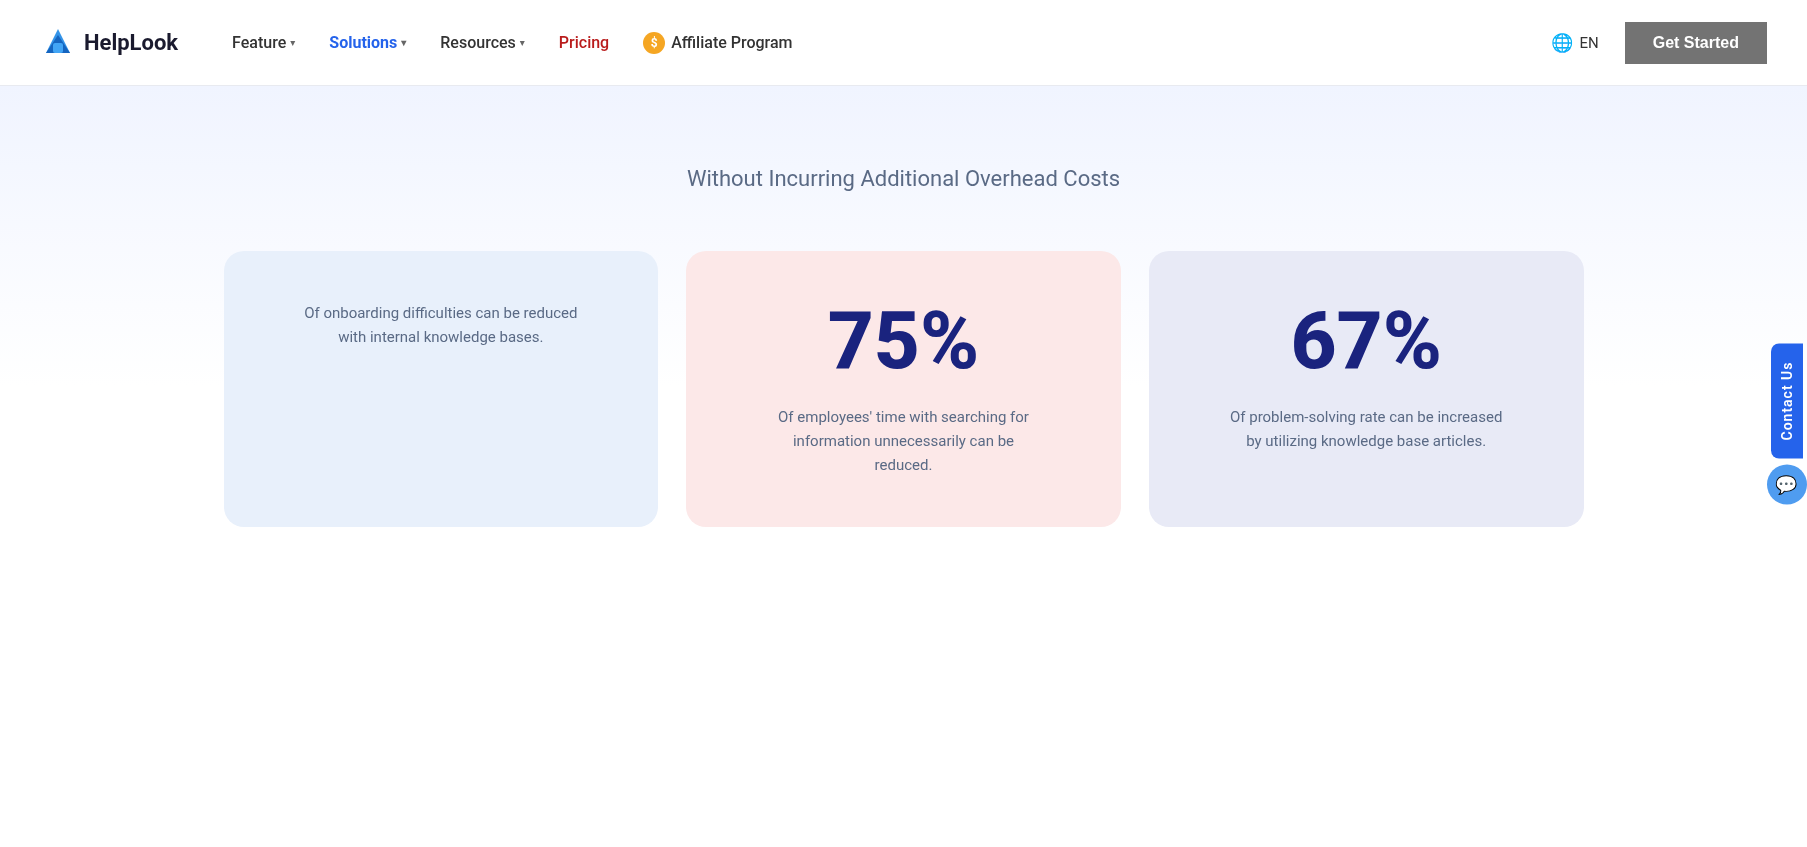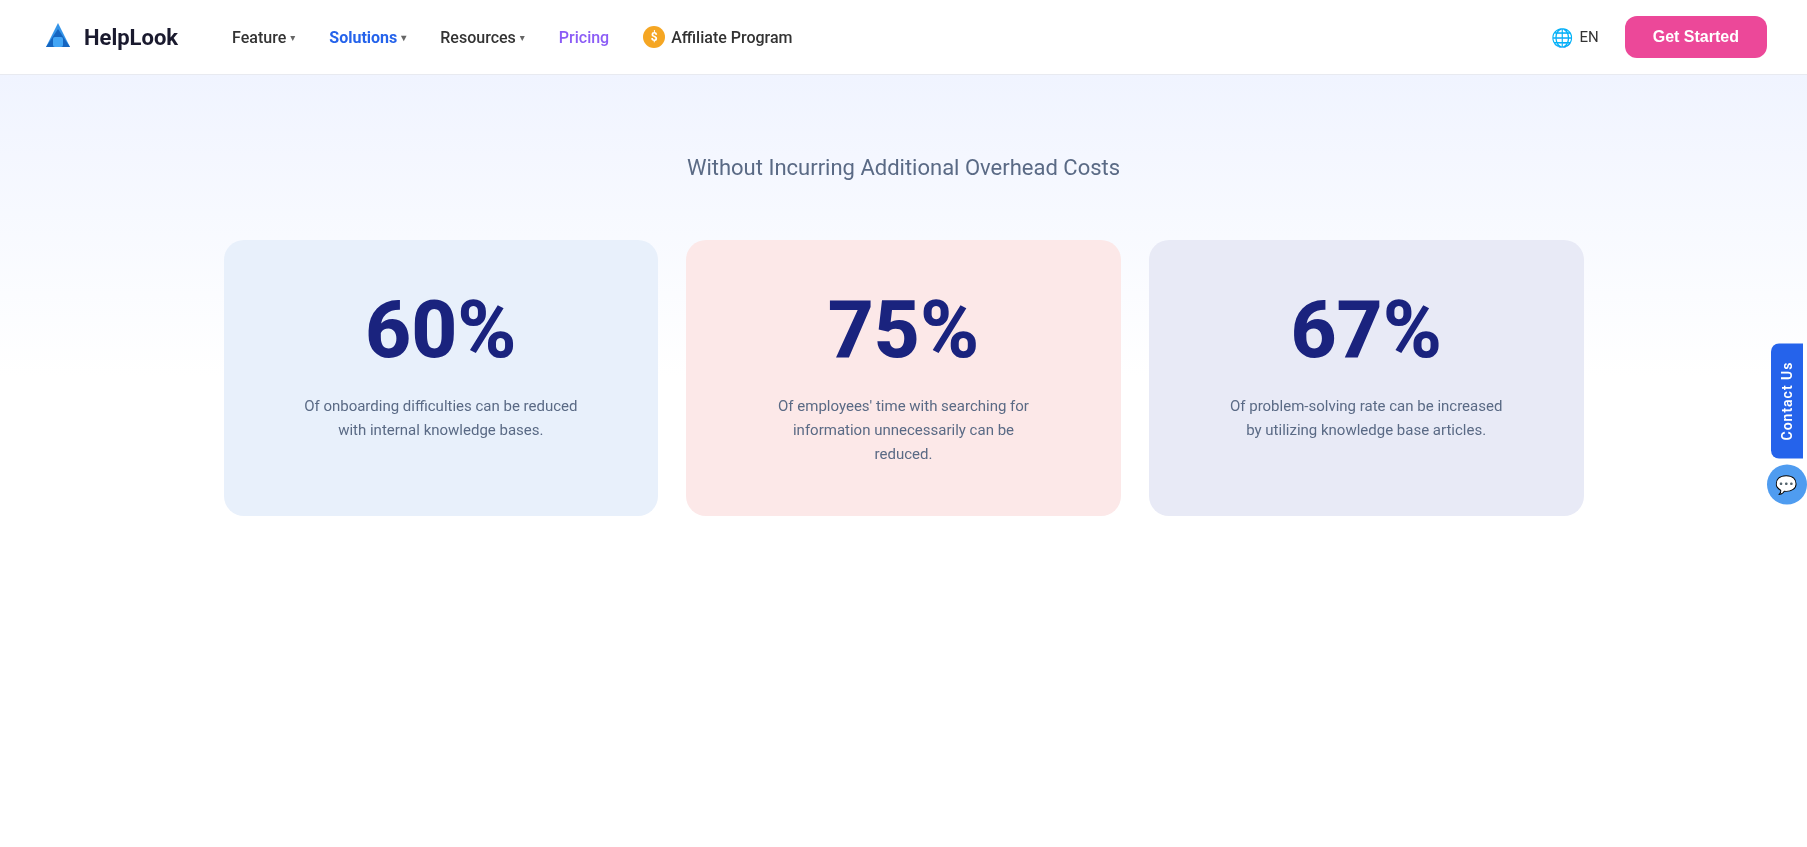--- a/index.html
+++ b/index.html
@@ -7,21 +7,21 @@
       font-family: -apple-system, BlinkMacSystemFont, 'Segoe UI', Roboto, sans-serif;
       background: #fff;
       overflow-x: hidden;
     }
 
     
     .navbar {
       display: flex;
       align-items: center;
       padding: 0 40px;
-      height: 75px;
+      height: 86px;
       border-bottom: 1px solid #e8eaf0;
       background: #fff;
       position: sticky;
       top: 0;
       z-index: 100;
     }
     .logo {
       display: flex;
       align-items: center;
       gap: 8px;
@@ -48,21 +48,21 @@
       align-items: center;
       gap: 4px;
       padding: 8px 14px;
       font-size: 16px;
       color: #333;
       cursor: pointer;
       border-radius: 6px;
       font-weight: 500;
     }
     .nav-item.active { color: #2563eb; font-weight: 700; }
-    .nav-item.pricing { color: #8b5cf6; font-weight: 500; }
+    .nav-item.pricing { color: #b91c1c; font-weight: 500; }
     .nav-chevron {
       font-size: 10px;
       color: #666;
     }
     .nav-affiliate {
       display: flex;
       align-items: center;
       gap: 6px;
       font-size: 16px;
       color: #333;
@@ -95,25 +95,25 @@
       color: #333;
       cursor: pointer;
       padding: 6px 10px;
       border-radius: 6px;
     }
     .globe-icon {
       font-size: 18px;
       color: #555;
     }
     .get-started-btn {
-      background: #ec4899;
+      background: #737373;
       color: #fff;
       border: none;
       padding: 12px 28px;
-      border-radius: 12px;
+      border-radius: 0;
       font-size: 16px;
       font-weight: 600;
       cursor: pointer;
       white-space: nowrap;
     }
 
     
     .hero {
       background: linear-gradient(180deg, #f0f4ff 0%, #fff 60%);
       padding: 80px 40px 60px;
@@ -257,21 +257,20 @@
     </div>
     <button class="get-started-btn">Get Started</button>
   </div>
 </nav>
 
 <section class="hero">
   <p class="hero-subtitle">Without Incurring Additional Overhead Costs</p>
 
   <div class="stats-row">
     <div class="stat-card blue-bg">
-      <div class="stat-percent">60%</div>
       <p class="stat-desc">Of onboarding difficulties can be reduced with internal knowledge bases.</p>
     </div>
     <div class="stat-card pink-bg">
       <div class="stat-percent">75%</div>
       <p class="stat-desc">Of employees' time with searching for information unnecessarily can be reduced.</p>
     </div>
     <div class="stat-card lavender-bg">
       <div class="stat-percent">67%</div>
       <p class="stat-desc">Of problem-solving rate can be increased by utilizing knowledge base articles.</p>
     </div>

